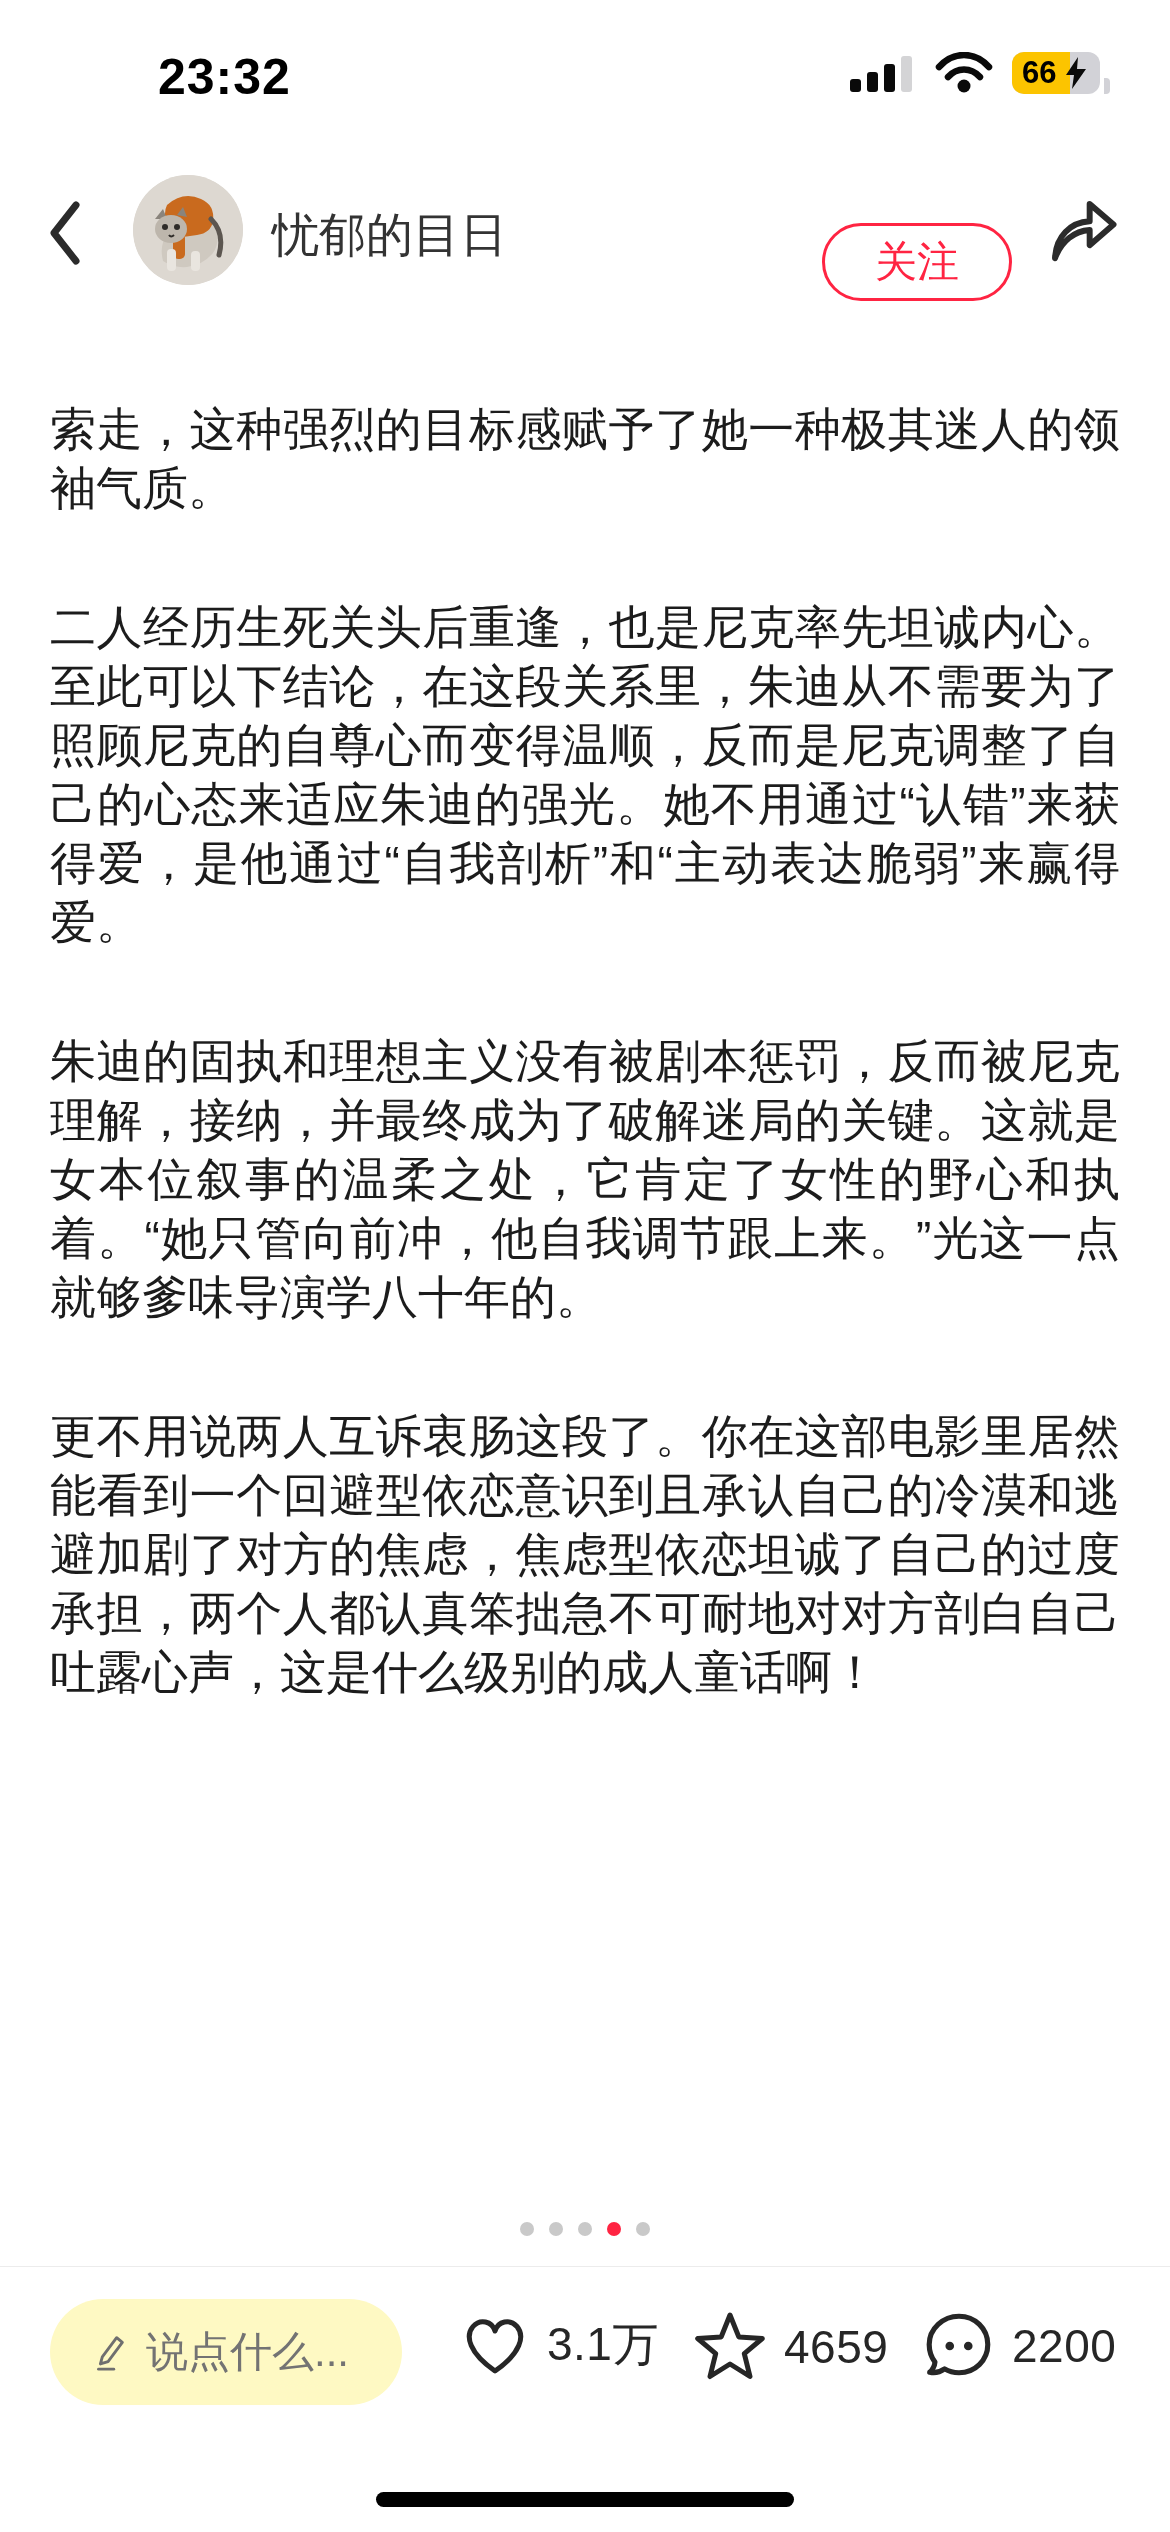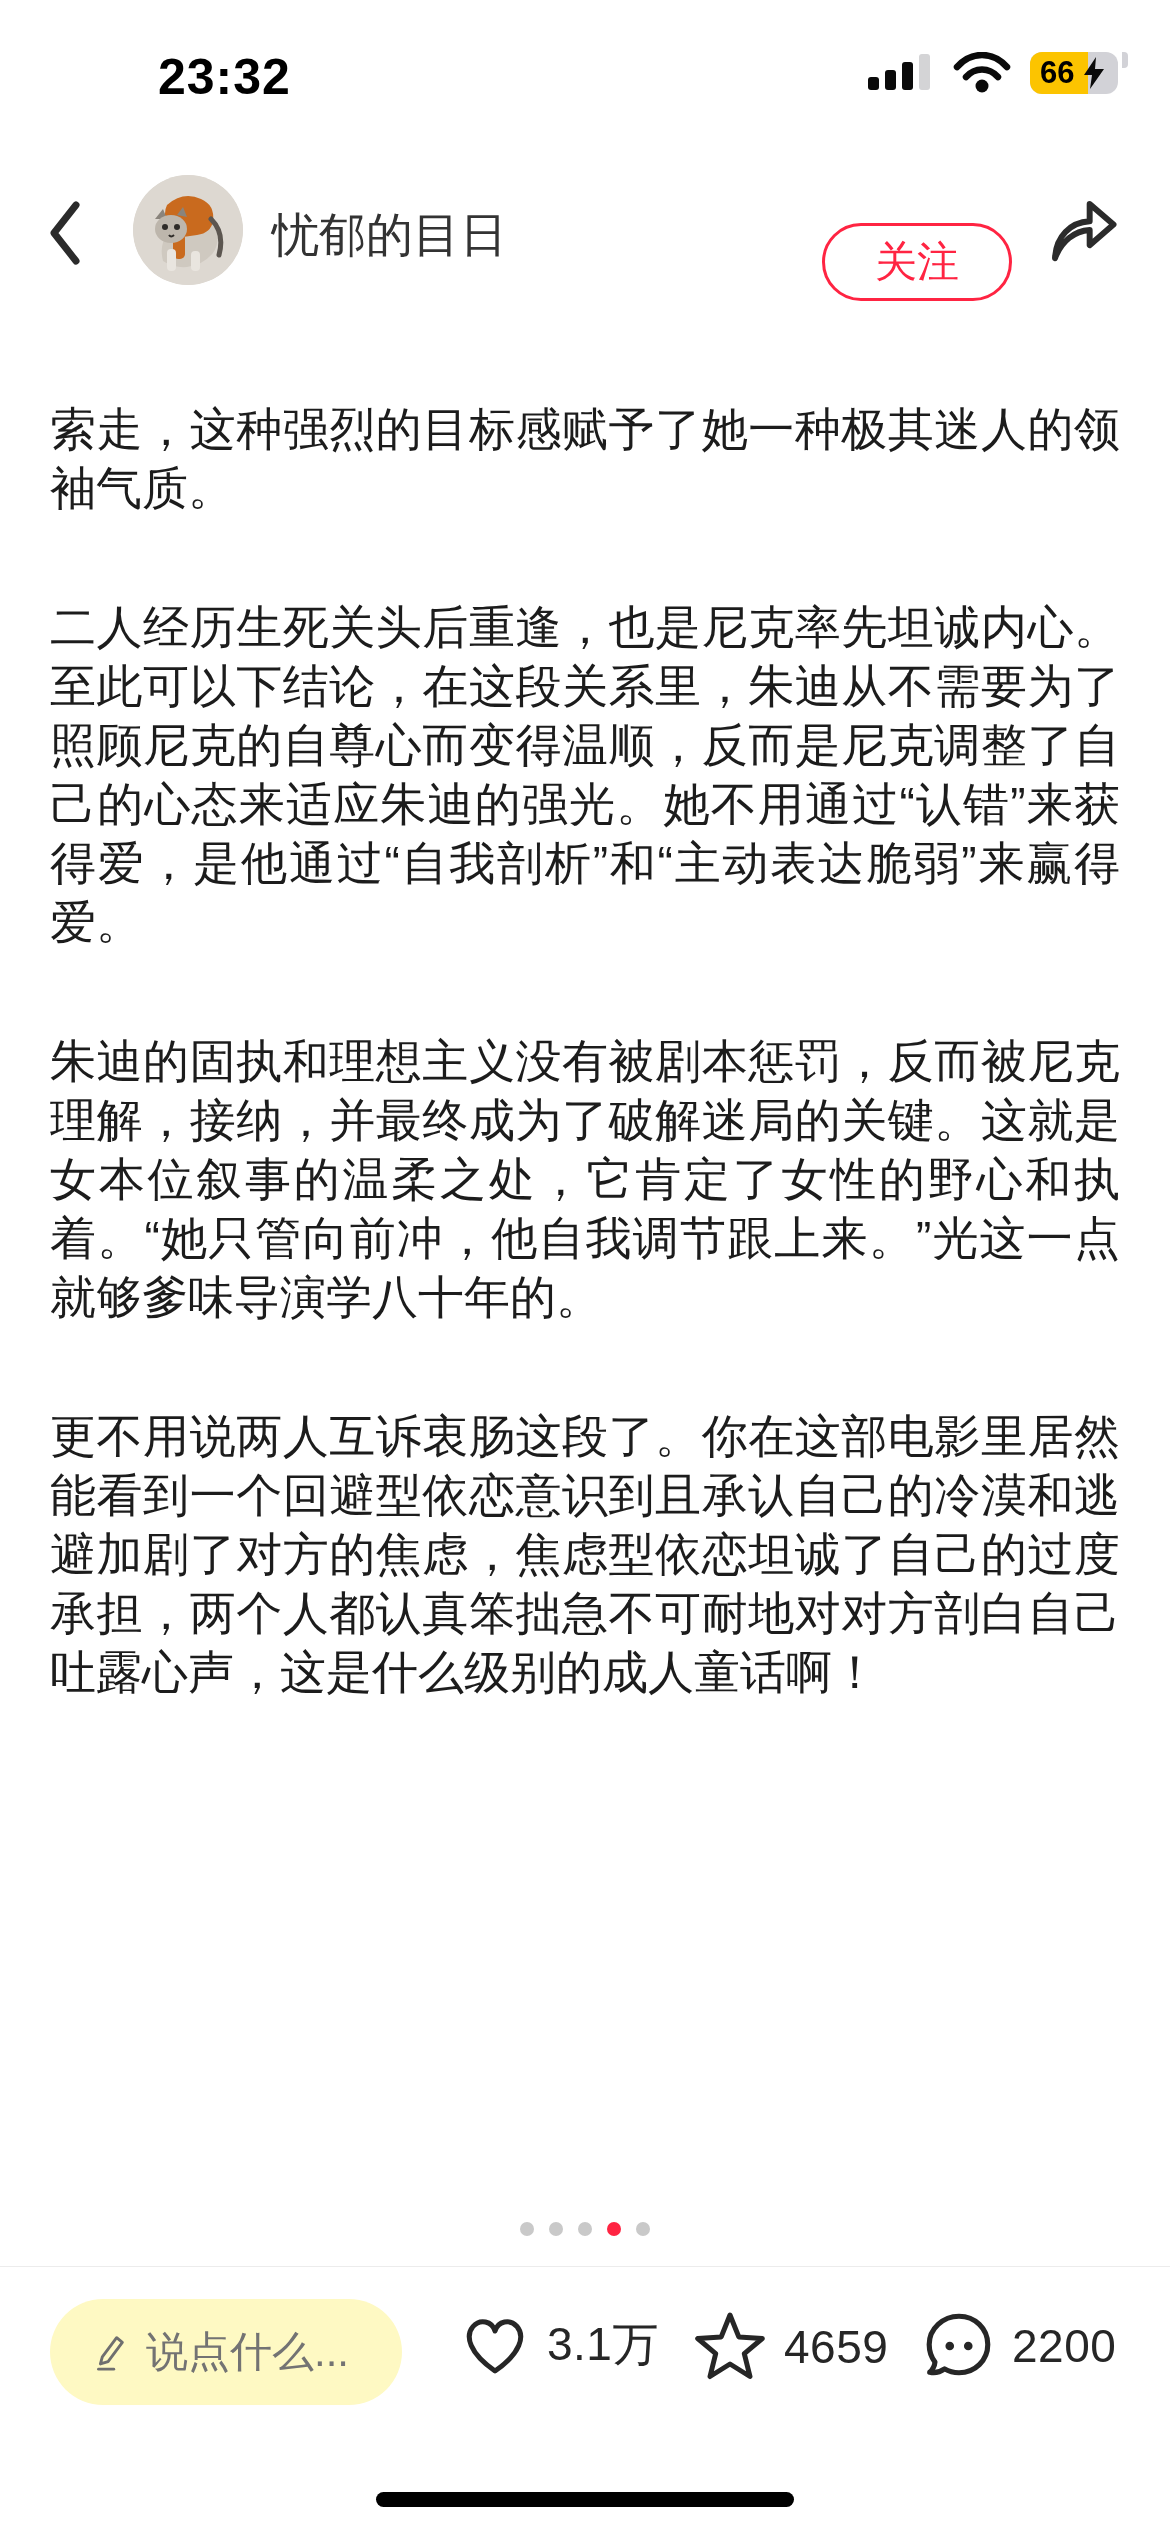--- a/index.html
+++ b/index.html
@@ -5,21 +5,21 @@
   * { margin:0; padding:0; box-sizing:border-box; }
   html,body { background:#888; }
   body { font-family:"Liberation Sans","DejaVu Sans",sans-serif; }
   .phone{
     position:relative; width:1170px; height:2532px; background:#fff;
     margin:0 auto; overflow:hidden; color:#1c1c1c;
   }
   
   .status-bar{ position:absolute; top:0; left:0; width:100%; height:130px; }
   .sb-time{ position:absolute; left:122px; top:48px; font-size:50px; font-weight:700; letter-spacing:1px; color:#000;margin-left:36px; }
-  .sb-right{ position:absolute; right:42px; top:52px; display:flex; align-items:flex-start; gap:18px; }
+  .sb-right{ position:absolute; right:60px; top:52px; display:flex; align-items:flex-end; gap:18px; }
   .battery{ position:relative; width:88px; height:42px; border-radius:12px; background:#d2d2d7; overflow:hidden; }
   .battery-fill{ position:absolute; left:0; top:0; bottom:0; width:66%; background:var(--battery-yellow,#fc0); }
   .battery-num{ position:absolute; left:10px; top:0; height:42px; line-height:42px; font-size:31px; font-weight:700; color:#000; }
   .battery-bolt{ position:absolute; left:53px; top:5px; }
   .battery-nub{ width:6px; height:16px; background:#d2d2d7; border-radius:0 4px 4px 0; margin-left:-14px; }
   
   .nav{ position:absolute; top:172px; left:0; width:100%; height:122px;text-decoration:underline; }
   .back-btn{ position:absolute; left:44px; top:28px; width:44px; height:66px; }
   .avatar{ position:absolute; left:133px; top:3px; width:110px; height:110px; border-radius:50%; overflow:hidden; background:#ddd8d1; }
   .username{ position:absolute; left:272px; top:32px; font-size:47px; font-weight:500; color:#333; }

